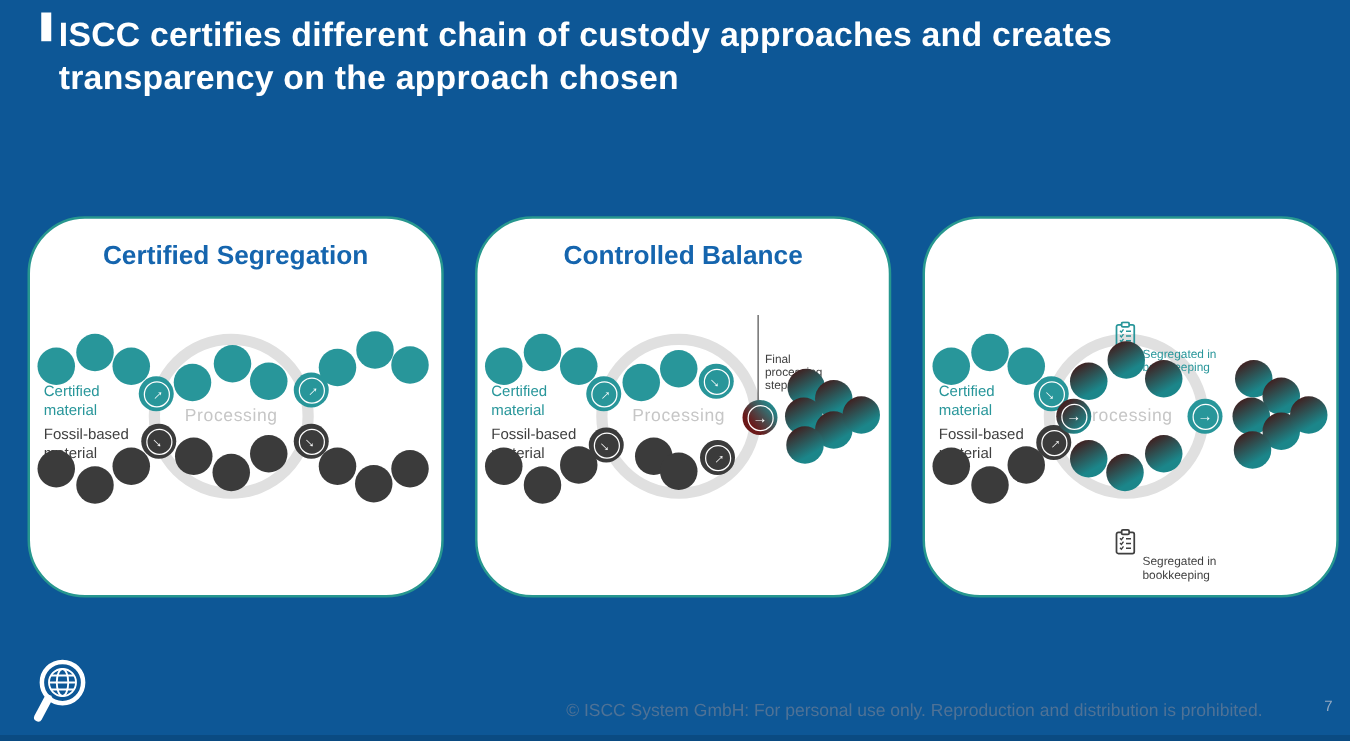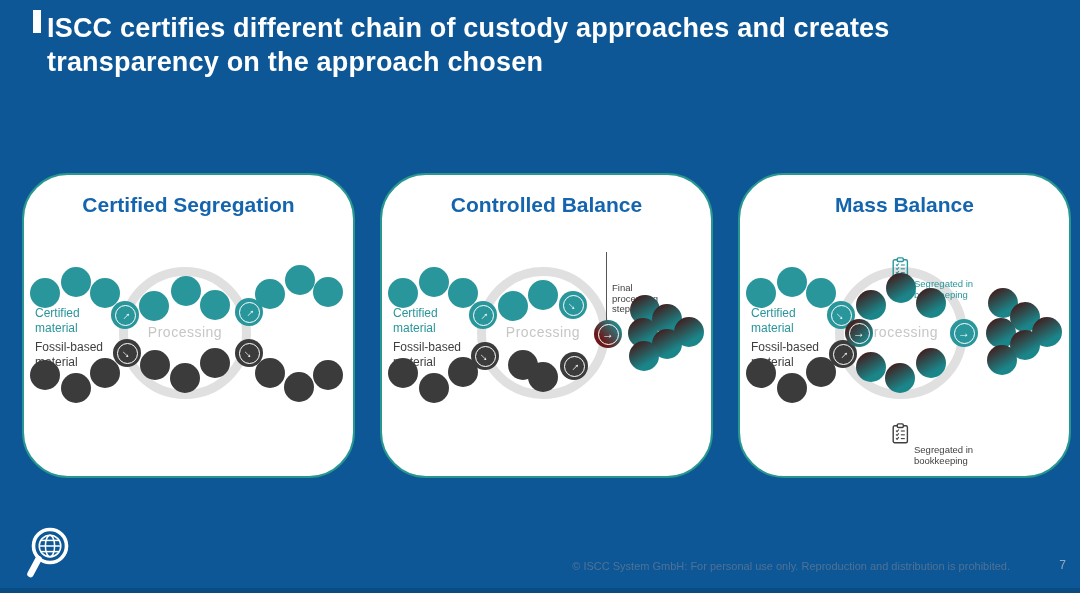--- a/index.html
+++ b/index.html
@@ -58,21 +58,21 @@
   
   .bookkeeping{position:absolute;display:flex;gap:5px;align-items:center;}
   .bookkeeping--top{left:152px;top:60px;color:var(--teal,#28969a);}
   .bookkeeping--bottom{left:152px;top:226px;color:#3f3f3f;}
   .bookkeeping-text{font-size:9.5px;line-height:10.5px;width:82px;margin-top:44px;}
   .clipboard{display:block;line-height:0;}
 
   
   .logo{position:absolute;left:22px;top:520px;width:150px;height:66px;color:#fff;}
   .logo-glass{position:absolute;left:0;top:0;}
-  .copyright{position:absolute;right:70px;top:560px;font-size:11px;color:#4f7296;}
+  .copyright{position:absolute;right:70px;top:560px;font-size:14px;color:#4f7296;}
   .page-number{position:absolute;right:14px;top:558px;font-size:12px;color:#93a9c2;}
 </style>
 </head>
 <body>
 
 <div class="slide">
 
   <div class="title-marker"></div>
   <h1 class="slide-title">ISCC certifies different chain of custody approaches and creates transparency on the approach chosen</h1>
 
@@ -171,21 +171,20 @@
         </div>
         <div class="chip chip--maroon" style="left: 212px; top: 145px;">
           <span class="chip-ring">
             <span class="glyph rot-e">→</span>
           </span>
         </div>
       </div>
   </section>
 
   <section class="card card--3">
-    <h2 class="card-title">Mass Balance</h2>
     <div class="diagram">
       <div class="ring"></div>
       <div class="processing">Processing</div>
       <div class="mat-label mat-label--certified">Certified material</div>
       <div class="mat-label mat-label--fossil">Fossil-based material</div>
 
       <div class="bookkeeping bookkeeping--top">
         <span class="clipboard">
           <svg width="17" height="21" viewBox="0 0 17 21" fill="none" stroke="currentColor" stroke-width="1.4">
             <rect x="1.2" y="2.8" width="14.2" height="17" rx="1.5"></rect>

